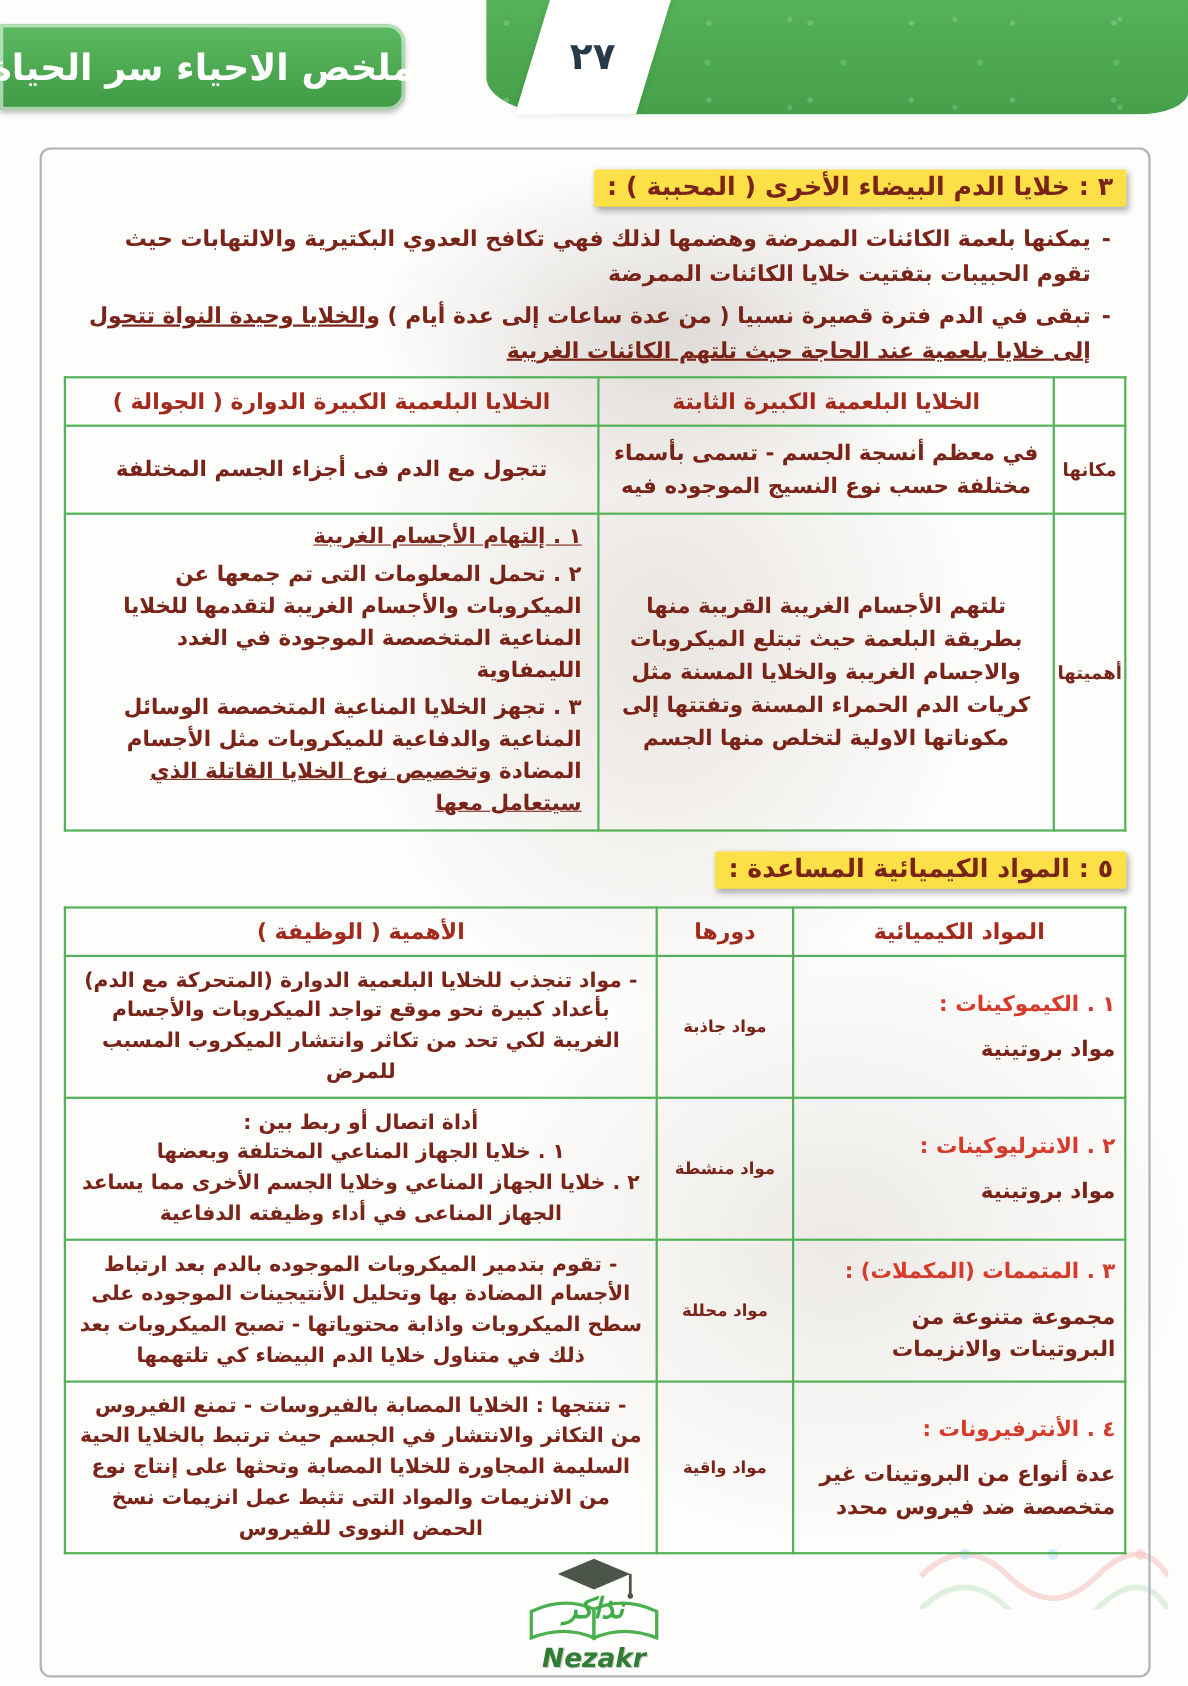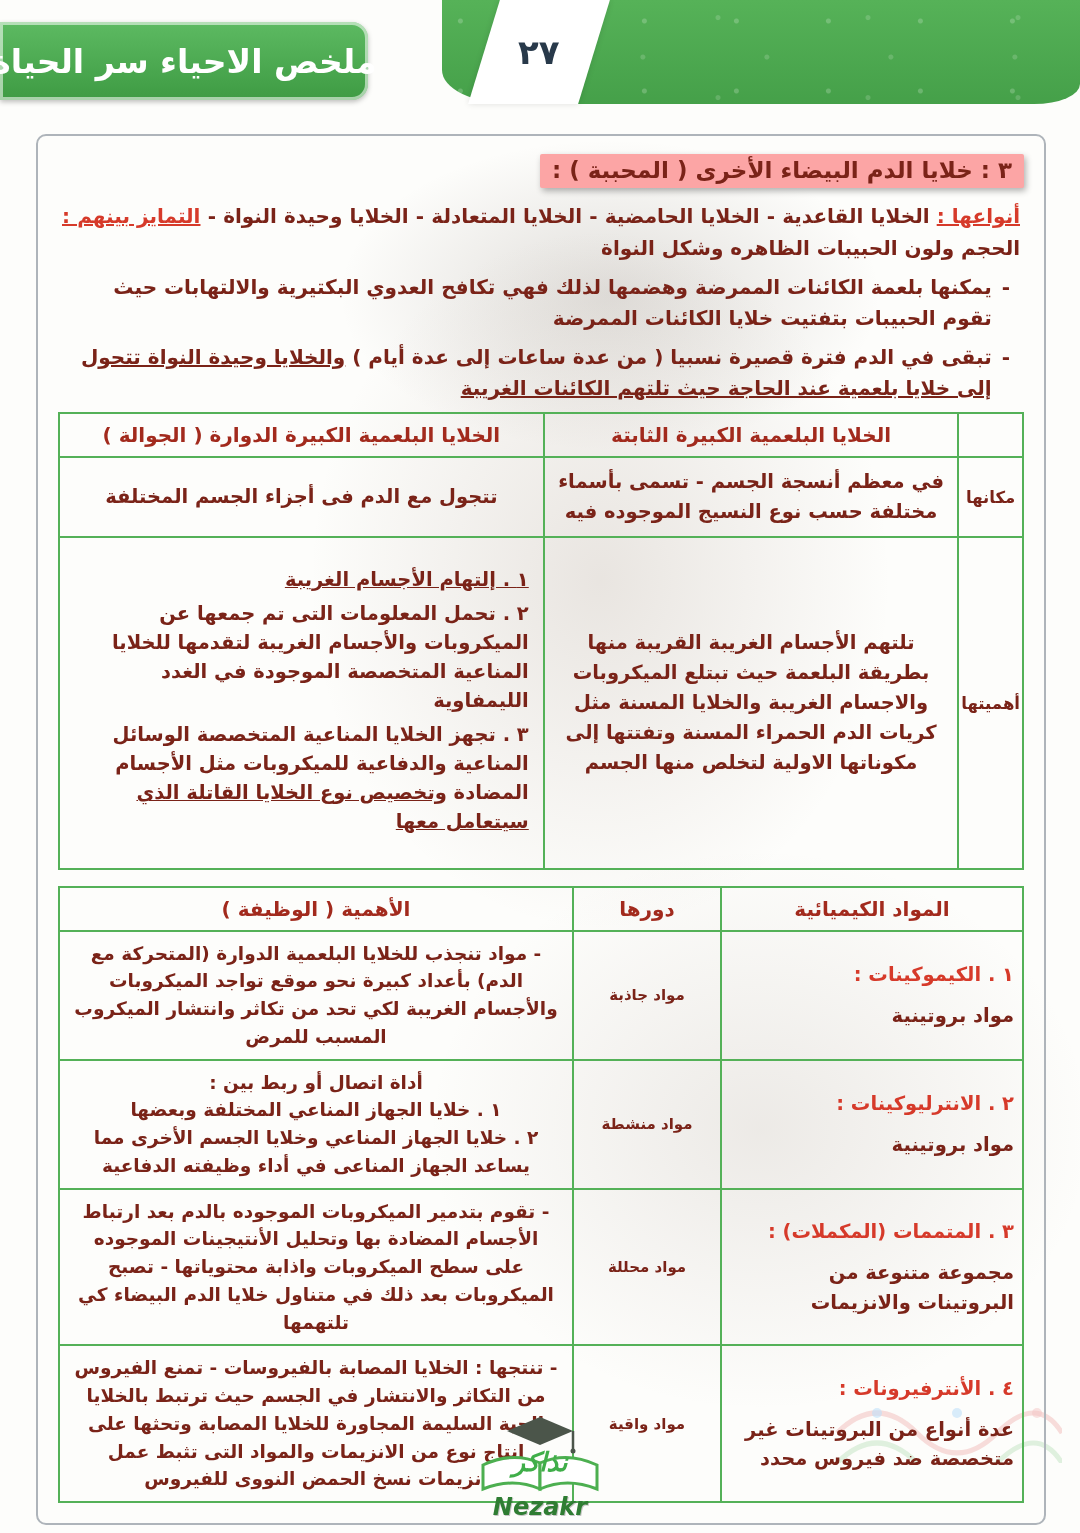--- a/index.html
+++ b/index.html
@@ -31,41 +31,41 @@
     background-size:92px 70px,124px 92px,150px 80px,100% 100%;
     border-bottom-left-radius:70px 34px;border-bottom-right-radius:46px 20px;}
   .slash{position:absolute;left:42px;top:0;height:100%;width:110px;background:#fff;transform:skewX(-17deg);display:flex;align-items:center;justify-content:center;box-shadow:0 0 6px rgba(0,0,0,.12);}
   .page-num{transform:skewX(17deg);font-size:34px;font-weight:bold;color:#28394a;}
   .title-box{position:absolute;top:22px;left:0;width:368px;height:78px;background:linear-gradient(180deg,#5dba62,#3e9b43);border-radius:0 16px 16px 0;display:flex;align-items:center;justify-content:center;box-shadow:inset 0 0 0 3px rgba(255,255,255,.55),0 2px 5px rgba(0,0,0,.25);}
   .title-box .ttl{color:#fff;font-size:33px;font-weight:bold;white-space:nowrap;}
 
   
   .frame{position:absolute;top:134px;left:36px;right:34px;bottom:8px;border:2px solid #aeb4ba;border-radius:10px;padding:16px 20px 96px;z-index:2;direction:rtl;overflow:hidden;}
 
-  .sec-title{display:inline-block;color:var(--maroon);font-weight:bold;font-size:23px;background:#fca5a5;box-shadow:2px 3px 6px rgba(0,0,0,.30);padding:3px 12px 5px;margin:2px 0 12px;border-radius:2px;}
+  .sec-title{display:inline-block;color:var(--maroon);font-weight:bold;font-size:23px;background:#fde047;box-shadow:2px 3px 6px rgba(0,0,0,.30);padding:3px 12px 5px;margin:2px 0 12px;border-radius:2px;}
   .para{color:var(--maroon);font-weight:bold;font-size:20px;line-height:1.6;text-align:justify;margin:0 4px 8px;}
   .red-u{color:var(--red);text-decoration:underline;}
   .u{text-decoration:underline;}
   .bullet{display:flex;color:var(--maroon);font-weight:bold;font-size:20px;line-height:1.55;margin:2px 14px 8px 0;gap:10px;}
   .bullet .dash{flex:0 0 auto;}
   .bullet .btxt{text-align:right;}
 
   table{width:100%;border-collapse:collapse;}
   th,td{border:2px solid var(--border-green);font-weight:bold;}
   .t1{margin:4px 0 16px;}
   .hdr{color:var(--hdr-red);font-size:20px;padding:9px 6px;text-align:center;}
   .t1 .lbl{width:58px;color:var(--maroon);font-size:16.5px;text-align:center;padding:4px 2px;}
   .t1 .fixed-col{width:43%;}
   .t1 .cc{color:var(--maroon);font-size:19.5px;line-height:1.55;text-align:center;padding:9px 12px;}
-  .t1 .list-cell{color:var(--maroon);font-size:19.5px;line-height:1.5;text-align:right;padding:27px 14px;vertical-align:top;border-radius:12px;}
+  .t1 .list-cell{color:var(--maroon);font-size:19.5px;line-height:1.5;text-align:right;padding:5px 14px;vertical-align:top;border-radius:12px;}
   .t1 .li{margin-bottom:4px;}
 
   .t2{margin:4px 0 0;}
   .t2 .sub-col{width:302px;}
-  .t2 .role-col{width:148px;}
+  .t2 .role-col{width:124px;}
   .t2 .sub-cell{vertical-align:middle;padding:8px;font-size:19.5px;line-height:1.5;}
   .t2 .sub-title{color:var(--red);}
   .t2 .sub-sub{color:var(--maroon);margin-top:12px;}
   .t2 .role-cell{color:var(--maroon);text-align:center;font-size:15px;}
   .t2 .imp-cell{color:var(--maroon);font-size:18.5px;line-height:1.5;text-align:center;padding:8px 12px;vertical-align:middle;}
   .pre{white-space:pre-line;}
 
   
   .footer{position:absolute;left:0;right:0;bottom:12px;text-align:center;z-index:4;}
   .logo-art{display:inline-block;}
@@ -94,26 +94,20 @@
   </div>
   <div class="title-box">
     <span class="ttl">ملخص الاحياء سر الحياة</span>
   </div>
 </header>
 
 <main class="frame">
 
   <div class="sec-title">٣ : خلايا الدم البيضاء الأخرى ( المحببة ) :</div>
 
-  <p class="para">
-    <span class="red-u">أنواعها :</span>
-    <span>الخلايا القاعدية - الخلايا الحامضية - الخلايا المتعادلة - الخلايا وحيدة النواة -</span>
-    <span class="red-u">التمايز بينهم :</span>
-    <span>الحجم ولون الحبيبات الظاهره وشكل النواة</span>
-  </p>
 
   <div class="bullet">
     <span class="dash">-</span>
     <span class="btxt">يمكنها بلعمة الكائنات الممرضة وهضمها لذلك فهي تكافح العدوي البكتيرية والالتهابات حيث تقوم الحبيبات بتفتيت خلايا الكائنات الممرضة</span>
   </div>
 
   <div class="bullet">
     <span class="dash">-</span>
     <span class="btxt"><span>تبقى في الدم فترة قصيرة نسبيا ( من عدة ساعات إلى عدة أيام ) </span><span class="u">والخلايا وحيدة النواة تتحول إلى خلايا بلعمية عند الحاجة حيث تلتهم الكائنات الغريبة</span></span>
   </div>
@@ -136,20 +130,21 @@
       <td class="cc">تلتهم الأجسام الغريبة القريبة منها بطريقة البلعمة حيث تبتلع الميكروبات والاجسام الغريبة والخلايا المسنة مثل كريات الدم الحمراء المسنة وتفتتها إلى مكوناتها الاولية لتخلص منها الجسم</td>
       <td class="list-cell">
         <div class="li u">١ . إلتهام الأجسام الغريبة</div>
         <div class="li">٢ . تحمل المعلومات التى تم جمعها عن الميكروبات والأجسام الغريبة لتقدمها للخلايا المناعية المتخصصة الموجودة في الغدد الليمفاوية</div>
         <div class="li"><span>٣ . تجهز الخلايا المناعية المتخصصة الوسائل المناعية والدفاعية للميكروبات مثل الأجسام المضادة </span><span class="u">وتخصيص نوع الخلايا القاتلة الذي سيتعامل معها</span></div>
       </td>
     </tr>
   </tbody>
     </table>
 
+  <div class="sec-title">٥ : المواد الكيميائية المساعدة :</div>
 
   <table class="t2">
     <tbody>
         <tr>
       <th class="hdr sub-col">المواد الكيميائية</th>
       <th class="hdr role-col">دورها</th>
       <th class="hdr">الأهمية ( الوظيفة )</th>
     </tr>
     <tr>
       <td class="sub-cell">

